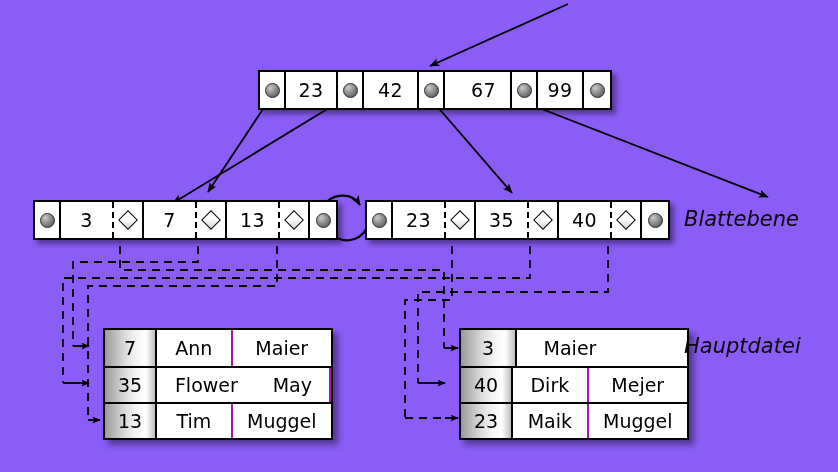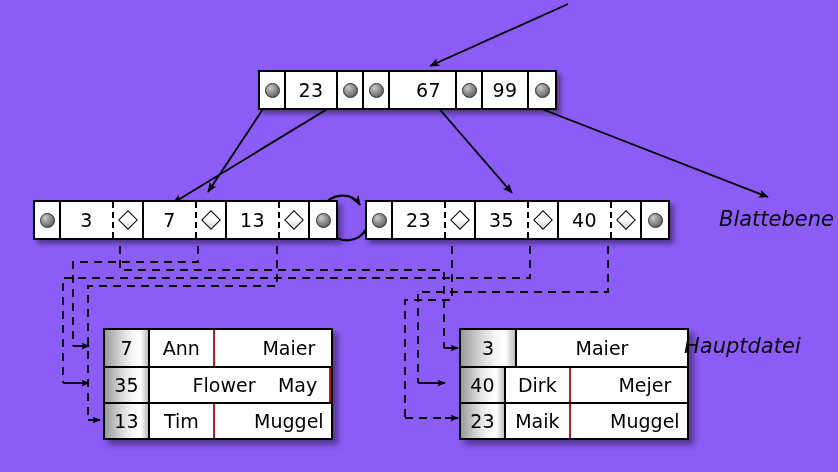--- a/index.html
+++ b/index.html
@@ -93,22 +93,22 @@
     box-sizing: border-box;
     font-size: 19px;
     color: #000;
     background: #fff;
   }
   .tcell.c-key {
     width: 56px;
     border-right: 2px solid #000;
     background: linear-gradient(90deg,#9a9a9a 0%,#d8d8d8 38%,#f4f4f4 62%,#ffffff 82%,#bdbdbd 100%);
   }
-  .tcell.c-first { width: 81px; border-right: 2px solid #b91c1c; }
-  .tcell.c-last  { width: 106px; margin-left: 32px; }
+  .tcell.c-first { width: 81px; border-right: 2px solid #a21caf; }
+  .tcell.c-last  { width: 106px; }
 
   
   .caption {
     position: absolute;
     font-family: "DejaVu Sans", sans-serif;
     font-style: italic;
     font-size: 21px;
     color: #0a0a0a;
     white-space: nowrap;
     z-index: 4;
@@ -189,20 +189,23 @@
   <div class="node" id="root-node" style="left:258px; top:70px; height:40px;">
     <div class="cell ptr-cell solid-r">
         <span class="sphere"></span>
       </div>
     <div class="cell solid-r" style="width:52px;">
         <span class="key">23</span>
       </div>
     <div class="cell ptr-cell solid-r">
         <span class="sphere"></span>
       </div>
+    <div class="cell solid-r" style="width:55px;">
+        <span class="key">42</span>
+      </div>
     <div class="cell ptr-cell solid-r">
         <span class="sphere"></span>
       </div>
     <div class="cell solid-r" style="width:55px;margin-left:12px;">
         <span class="key">67</span>
       </div>
     <div class="cell ptr-cell solid-r">
         <span class="sphere"></span>
       </div>
     <div class="cell solid-r" style="width:46px;">
@@ -295,16 +298,16 @@
       <div class="tcell c-first">Dirk</div>
       <div class="tcell c-last">Mejer</div>
     </div>
     <div class="trow">
       <div class="tcell c-key">23</div>
       <div class="tcell c-first">Maik</div>
       <div class="tcell c-last">Muggel</div>
     </div>
   </div>
 
-  <div class="caption" style="left:719px; top:207px;">Blattebene</div>
+  <div class="caption" style="left:684px; top:207px;">Blattebene</div>
   <div class="caption" style="left:684px; top:334px;">Hauptdatei</div>
 
 </div>
 
 </body></html>

